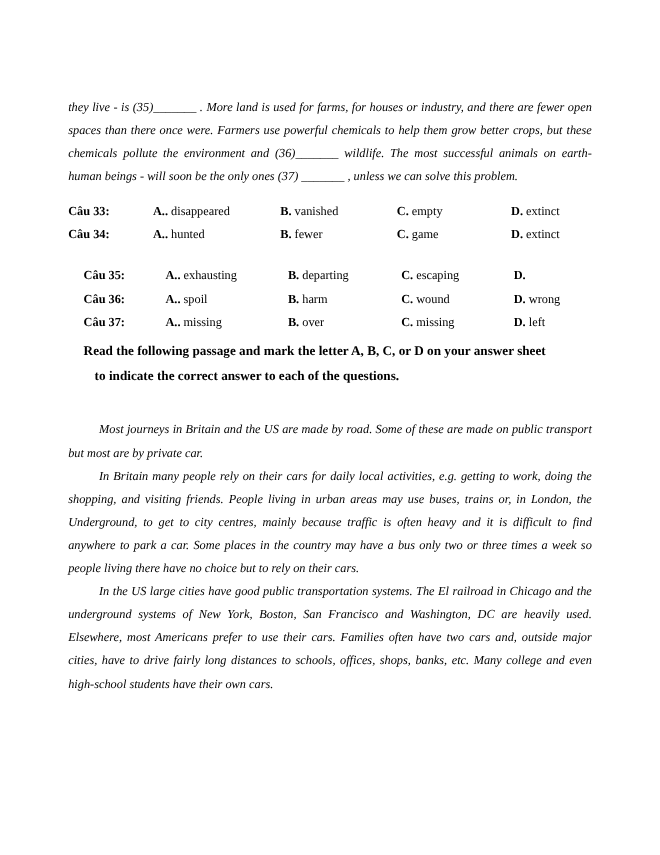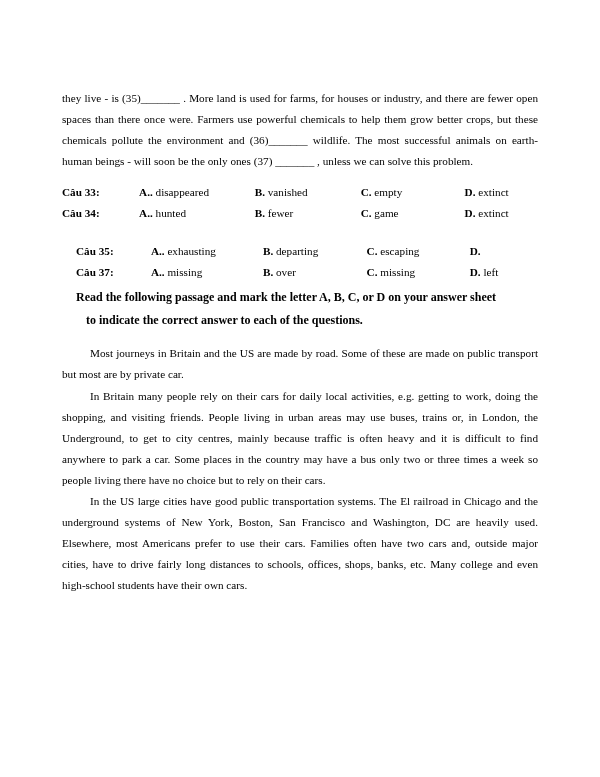--- a/index.html
+++ b/index.html
@@ -20,20 +20,21 @@
     height: 777px;
     box-sizing: border-box;
     padding: 88px 62px 0 62px;
   }
   p.para {
     margin: 0;
     font-size: 11.2px;
     line-height: 1.88;
     text-align: justify;
     text-justify: inter-word;
+    font-style: italic;
   }
   .intro-block {
     margin-bottom: 6px;
   }
   table.qtable {
     border-collapse: collapse;
     width: 100%;
     font-size: 11.2px;
     line-height: 1.9;
   }
@@ -72,21 +73,21 @@
   }
   .instruction .line2 {
     display: block;
     padding-left: 10px;
   }
   .body-para {
     margin-top: 0;
     text-indent: 28px;
   }
   .body-para.first {
-    margin-top: 12px;
+    margin-top: 28px;
   }
 </style>
 </head>
 <body>
 
 <div class="page">
 
   <p class="para intro-block">they live - is (35)_______ . More land is used for farms, for houses or industry, and there are fewer open spaces than there once were. Farmers use powerful chemicals to help them grow better crops, but these chemicals pollute the environment and (36)_______ wildlife. The most successful animals on earth- human beings - will soon be the only ones (37) _______ , unless we can solve this problem.</p>
 
   <table class="qtable group1">
@@ -111,20 +112,27 @@
   <table class="qtable group2">
     <tbody>
         <tr>
       <td class="qlabel indent">Câu 35:</td>
       <td class="opt-a"><span class="optl">A..</span> <span>exhausting</span></td>
       <td class="opt-b"><span class="optl">B.</span> <span>departing</span></td>
       <td class="opt-c"><span class="optl">C.</span> <span>escaping</span></td>
       <td class="opt-d"><span class="optl">D.</span> <span></span></td>
     </tr>
     <tr>
+      <td class="qlabel indent">Câu 36:</td>
+      <td class="opt-a"><span class="optl">A..</span> <span>spoil</span></td>
+      <td class="opt-b"><span class="optl">B.</span> <span>harm</span></td>
+      <td class="opt-c"><span class="optl">C.</span> <span>wound</span></td>
+      <td class="opt-d"><span class="optl">D.</span> <span>wrong</span></td>
+    </tr>
+    <tr>
       <td class="qlabel indent">Câu 37:</td>
       <td class="opt-a"><span class="optl">A..</span> <span>missing</span></td>
       <td class="opt-b"><span class="optl">B.</span> <span>over</span></td>
       <td class="opt-c"><span class="optl">C.</span> <span>missing</span></td>
       <td class="opt-d"><span class="optl">D.</span> <span>left</span></td>
     </tr>
   </tbody>
     </table>
 
   <div class="instruction">

